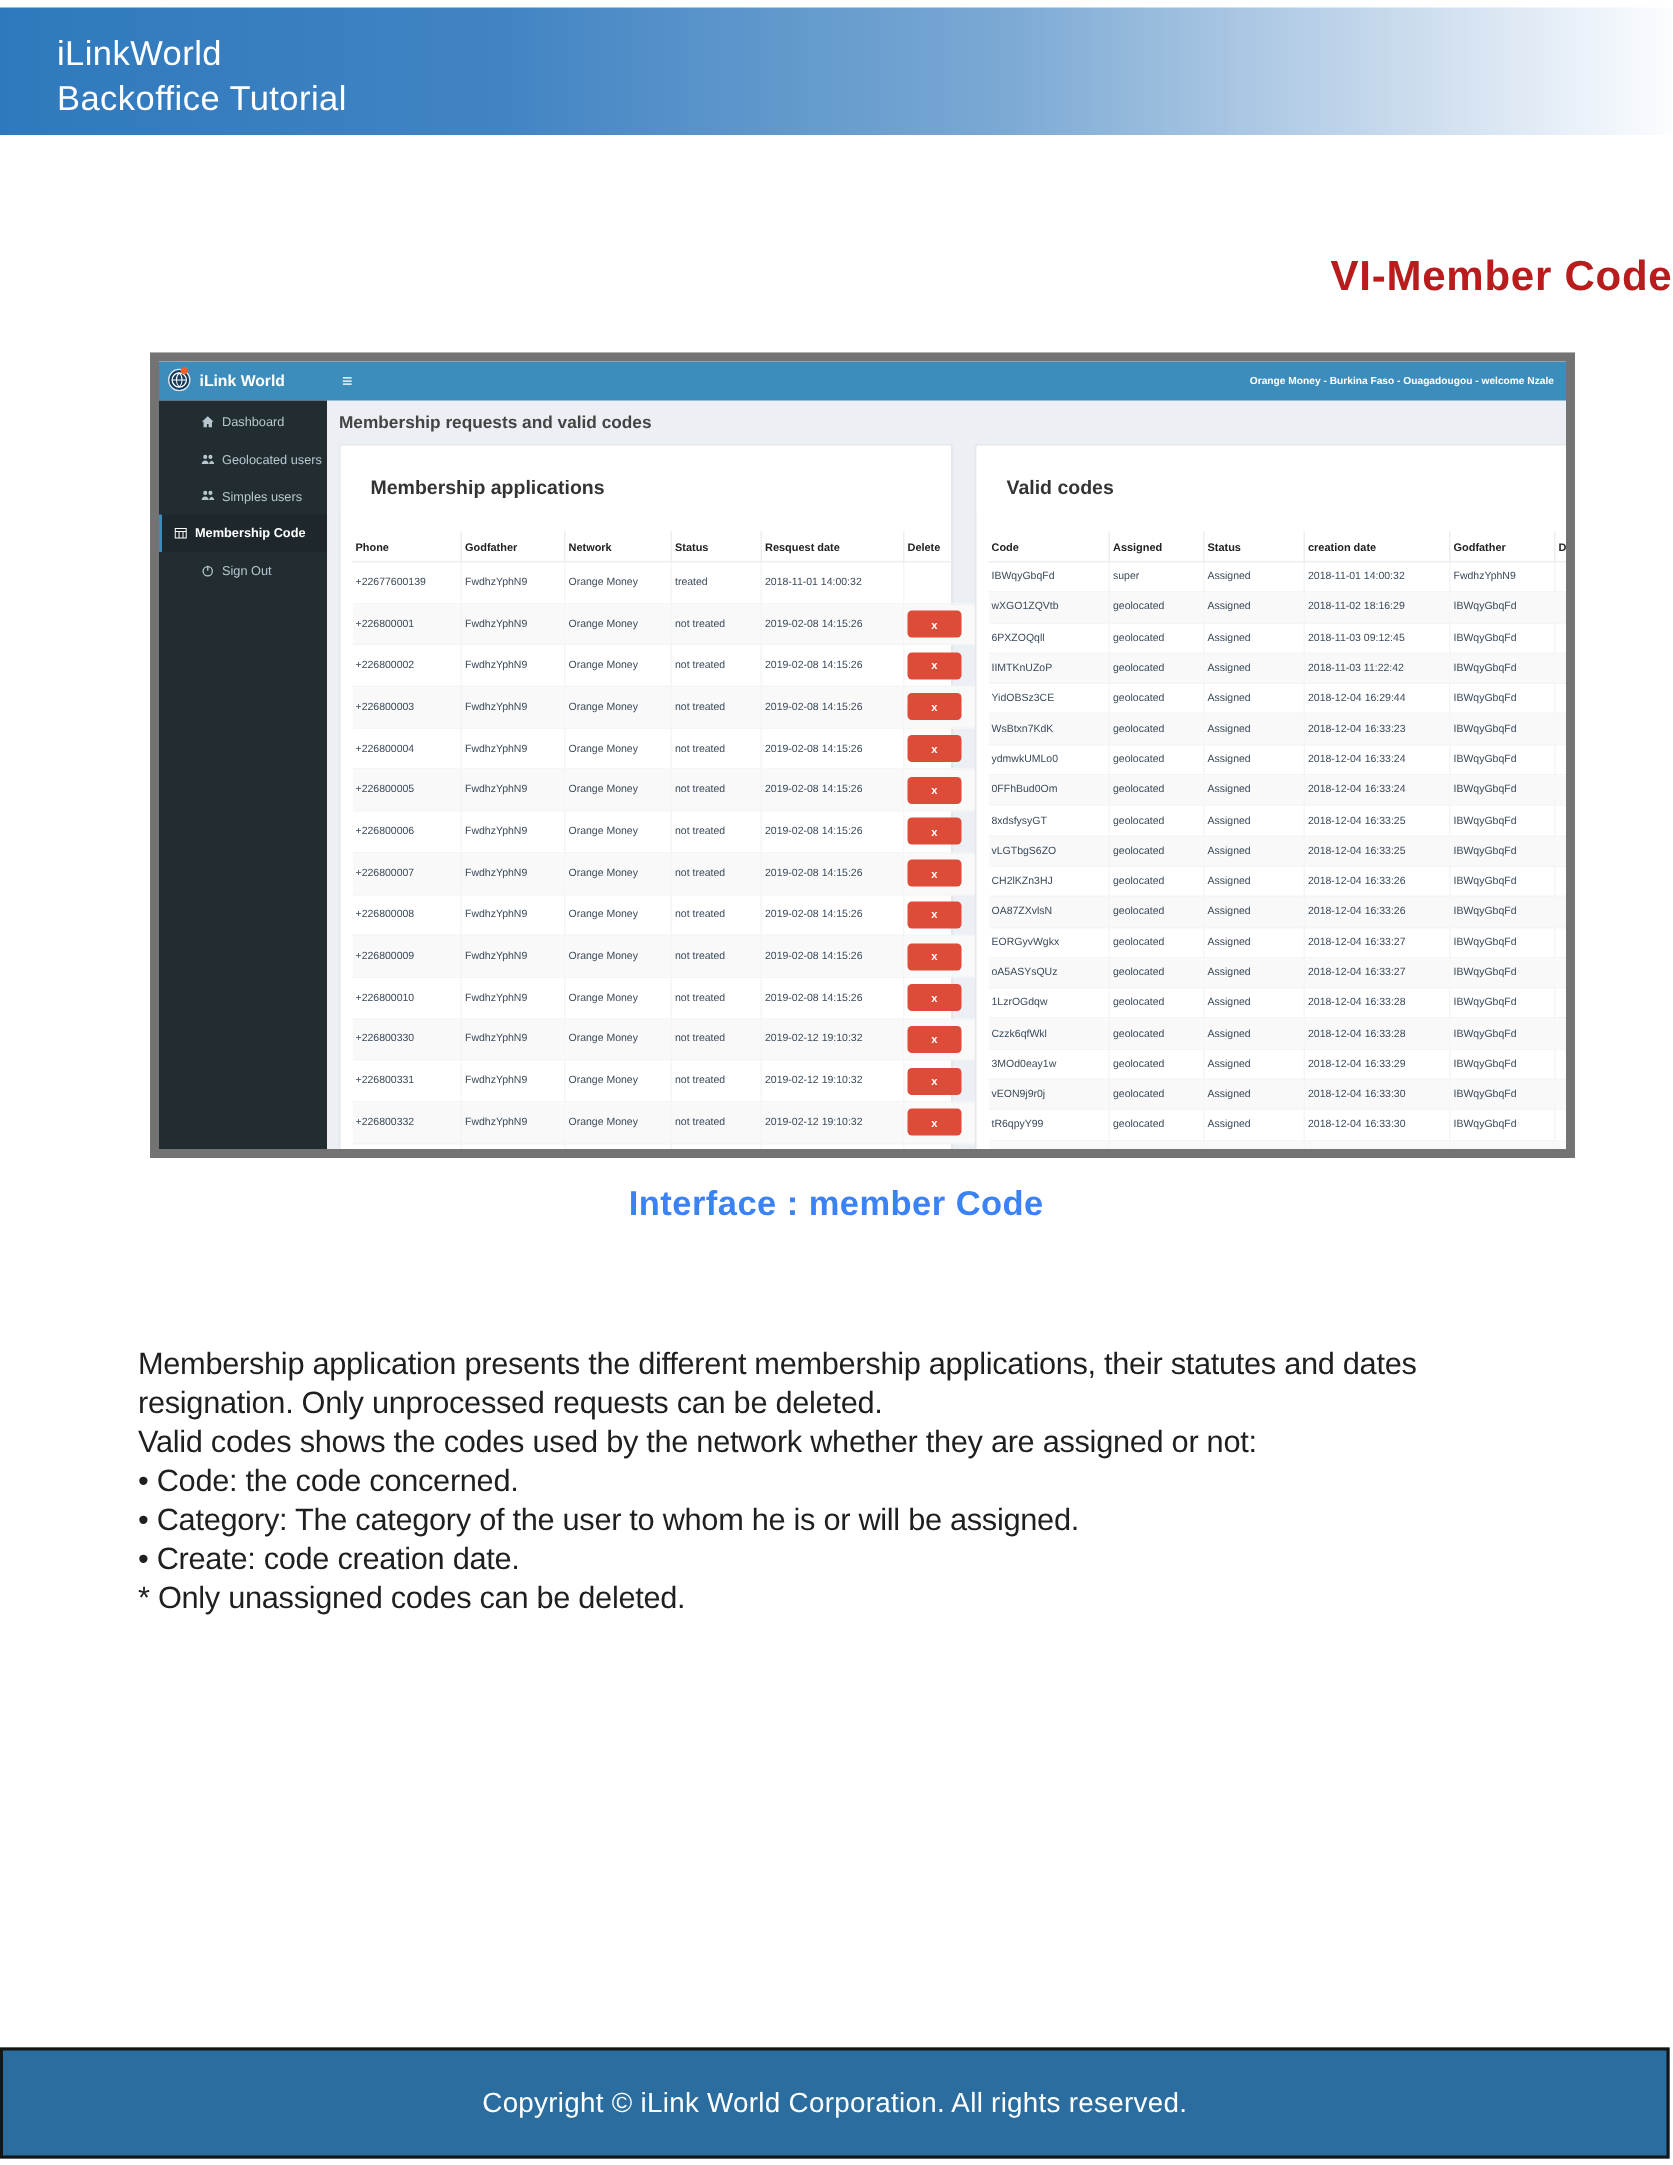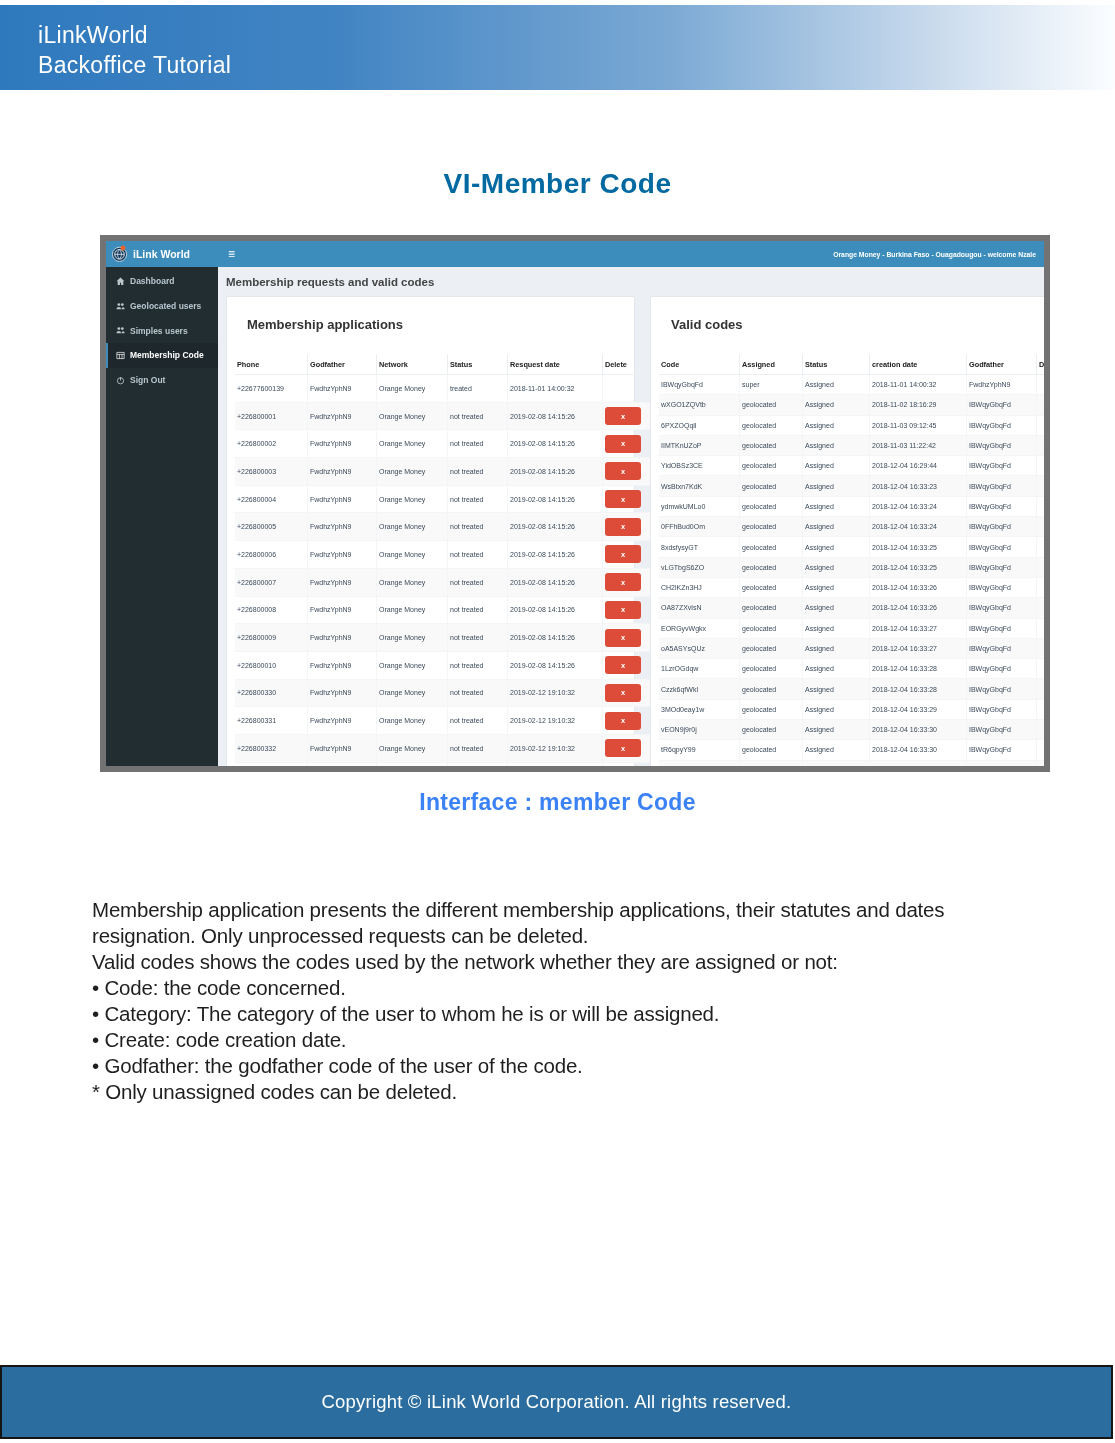--- a/index.html
+++ b/index.html
@@ -4,37 +4,37 @@
 <style>
   html,body{margin:0;padding:0;background:#fff;}
   .page{position:relative;width:1115px;height:1443px;background:#fff;overflow:hidden;
         font-family:"Liberation Sans",sans-serif;}
 
   
   .banner{position:absolute;top:5px;left:0;width:100%;height:85px;box-sizing:border-box;
     background:linear-gradient(90deg,#2e79bd 0%,#4184c3 30%,#7ba9d4 60%,#cdddee 85%,#fbfdff 100%);
     color:#fff;padding:15px 0 0 38px;font-size:23px;font-weight:500;line-height:30px;letter-spacing:.3px;}
 
-  .doc-title{position:absolute;top:168px;left:0;width:100%;margin:0;text-align:center;
-    font-size:28px;font-weight:bold;color:#0369a1;letter-spacing:.5px;}
+  .doc-title{position:absolute;top:168px;left:0;width:100%;margin:0;text-align:right;
+    font-size:28px;font-weight:bold;color:#b91c1c;letter-spacing:.5px;}
 
   
   .shot{position:absolute;left:100px;top:235px;width:950px;height:537px;background:#ecf0f5;
     border:6px solid #737373;box-sizing:border-box;overflow:hidden;}
   .app-header{display:flex;height:26px;}
   .brand{width:112px;background:#3c8dbc;color:#fff;display:flex;align-items:center;gap:5px;
     padding-left:5px;box-sizing:border-box;font-size:10.5px;font-weight:bold;}
   .navbar{flex:1;background:#3c8dbc;display:flex;align-items:center;color:#fff;}
   .hamburger{font-size:12px;padding:0 10px;font-weight:bold;cursor:pointer;}
   .user-bar{margin-left:auto;font-size:6.8px;font-weight:bold;padding-right:8px;}
 
   .app-body{display:flex;height:511px;}
   .sidebar{width:112px;background:#222d32;padding-top:2px;box-sizing:border-box;flex:none;}
-  .side-item{display:flex;align-items:center;gap:5px;height:24.7px;padding-left:9px;
-    color:#b8c7ce;font-size:8.5px;cursor:pointer;font-weight:bold;}
+  .side-item{display:flex;align-items:center;gap:5px;height:24.7px;padding-left:27px;
+    color:#b8c7ce;font-size:8.5px;cursor:pointer;}
   .side-item.active{background:#1e282c;color:#fff;font-weight:bold;border-left:2px solid #3c8dbc;padding-left:7px;}
   .side-item .ic{display:inline-flex;width:10px;justify-content:center;color:inherit;}
 
   .content{flex:1;overflow:hidden;}
   .content-title{margin:9px 0 0 8px;font-size:11.5px;font-weight:bold;color:#444;}
   .panels{display:flex;gap:15px;margin:8px 8px 0 8px;align-items:flex-start;}
   .panel{background:#fff;border:1px solid #e4e8ec;border-radius:2px;box-shadow:0 1px 1px rgba(0,0,0,.05);}
   .apps-panel{width:407px;}
   .codes-panel{width:411px;}
   .panel h3{margin:0;padding:20px;font-size:13px;font-weight:bold;color:#333;}
@@ -523,21 +523,20 @@
 
   <div class="caption">Interface : member Code</div>
 
   <div class="body-text" id="body-text">
       <div>Membership application presents the different membership applications, their statutes and dates</div>
       <div>resignation. Only unprocessed requests can be deleted.</div>
       <div>Valid codes shows the codes used by the network whether they are assigned or not:</div>
       <div>• Code: the code concerned.</div>
       <div>• Category: The category of the user to whom he is or will be assigned.</div>
       <div>• Create: code creation date.</div>
-      <div>• Godfather: the godfather code of the user of the code.</div>
       <div>* Only unassigned codes can be deleted.</div>
     </div>
 
   <footer class="footer">
     <span>Copyright © iLink World Corporation. All rights reserved.</span>
   </footer>
 
 </div>
 
 </body></html>

